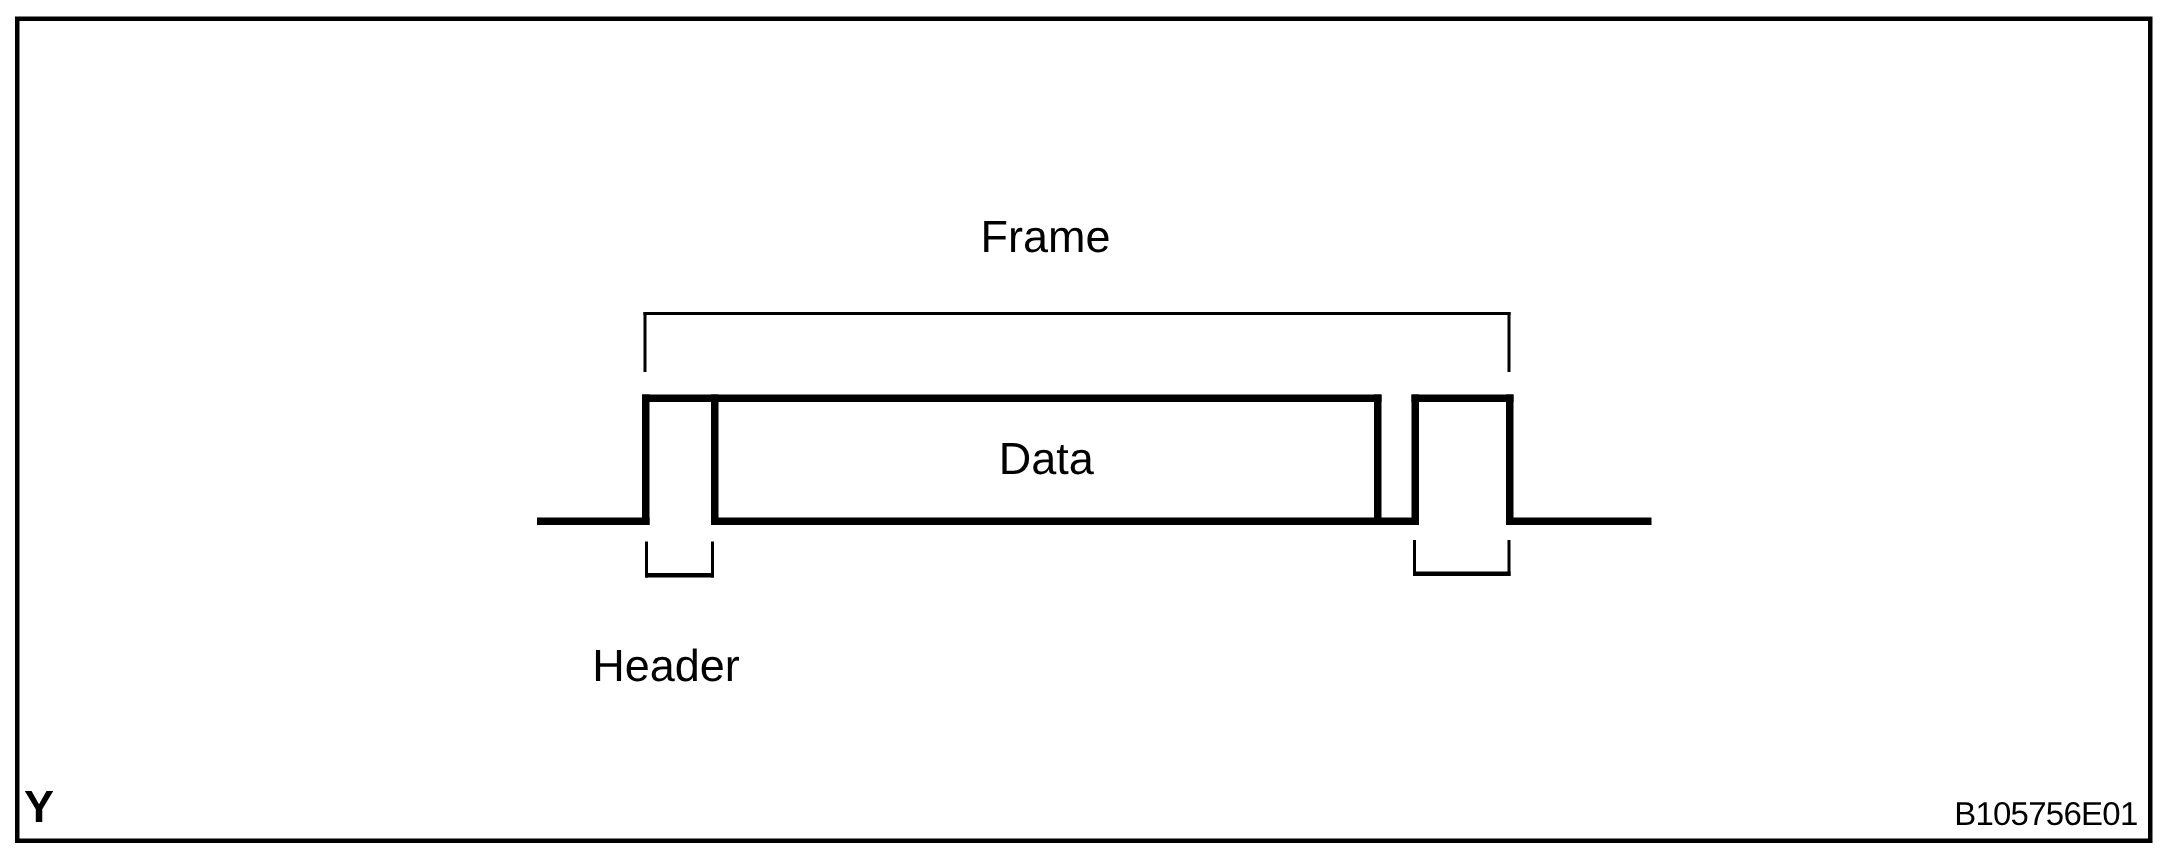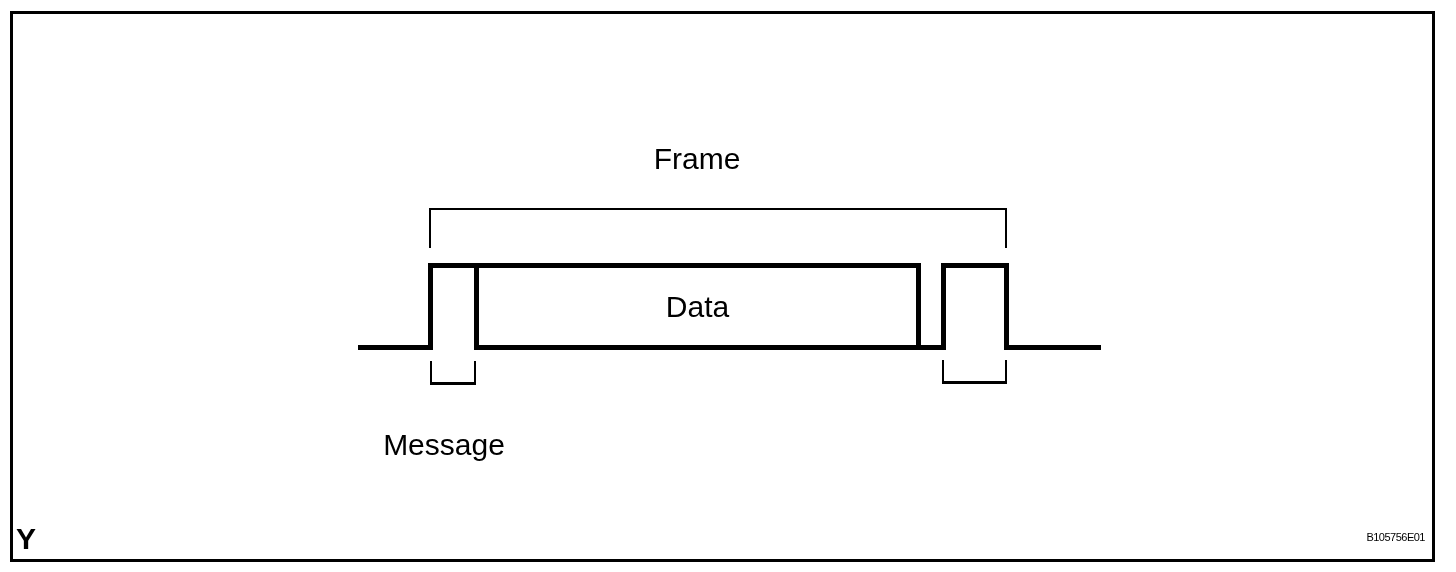--- a/index.html
+++ b/index.html
@@ -56,21 +56,21 @@
   #header-label { left: 344px; top: 430px; width: 200px; }
   #end-message-label { left: 841px; top: 430px; width: 300px; }
   #corner-mark {
     position: absolute;
     left: 16px; top: 524px;
     font-size: 30px; font-weight: bold; line-height: 1;
   }
   #figure-code {
     position: absolute;
     left: 1225px; top: 532px; width: 200px;
-    font-size: 11px; line-height: 1;
+    font-size: 22px; line-height: 1;
     letter-spacing: -0.5px;
     text-align: right;
   }
 </style>
 </head>
 <body>
 
 <div id="canvas">
 
   <div id="diagram-border"></div>
@@ -95,18 +95,18 @@
   <div class="ln" style="left:941px; top:263px; width:68px; height:5px;"></div>
   <div class="ln" style="left:1004px; top:263px; width:5px; height:87px;"></div>
 
   <div class="ln" style="left:1004px; top:345px; width:97px; height:5px;"></div>
 
   <div id="data-label" class="label">Data</div>
 
   <div id="header-bracket" class="u-bracket"></div>
   <div id="end-message-bracket" class="u-bracket"></div>
 
-  <div id="header-label" class="label">Message</div>
+  <div id="header-label" class="label">Header</div>
 
   <div id="corner-mark">Y</div>
   <div id="figure-code">B105756E01</div>
 
 </div>
 
 </body></html>

